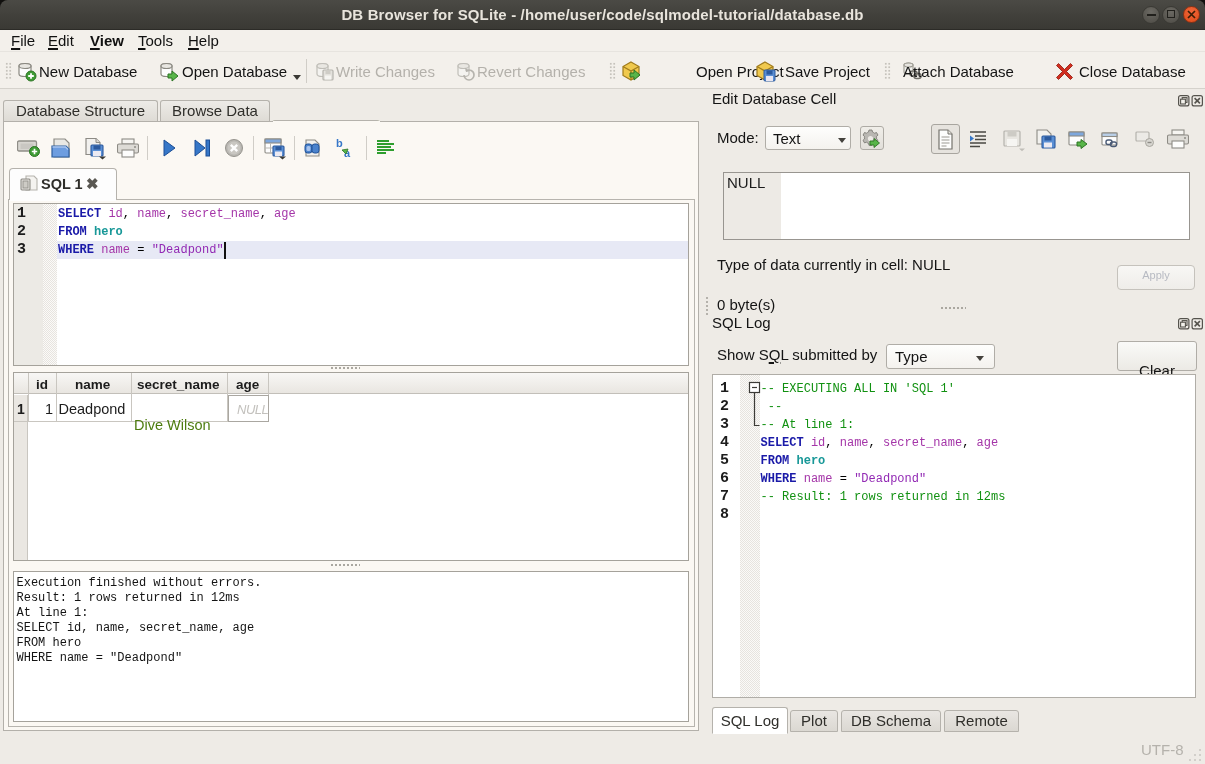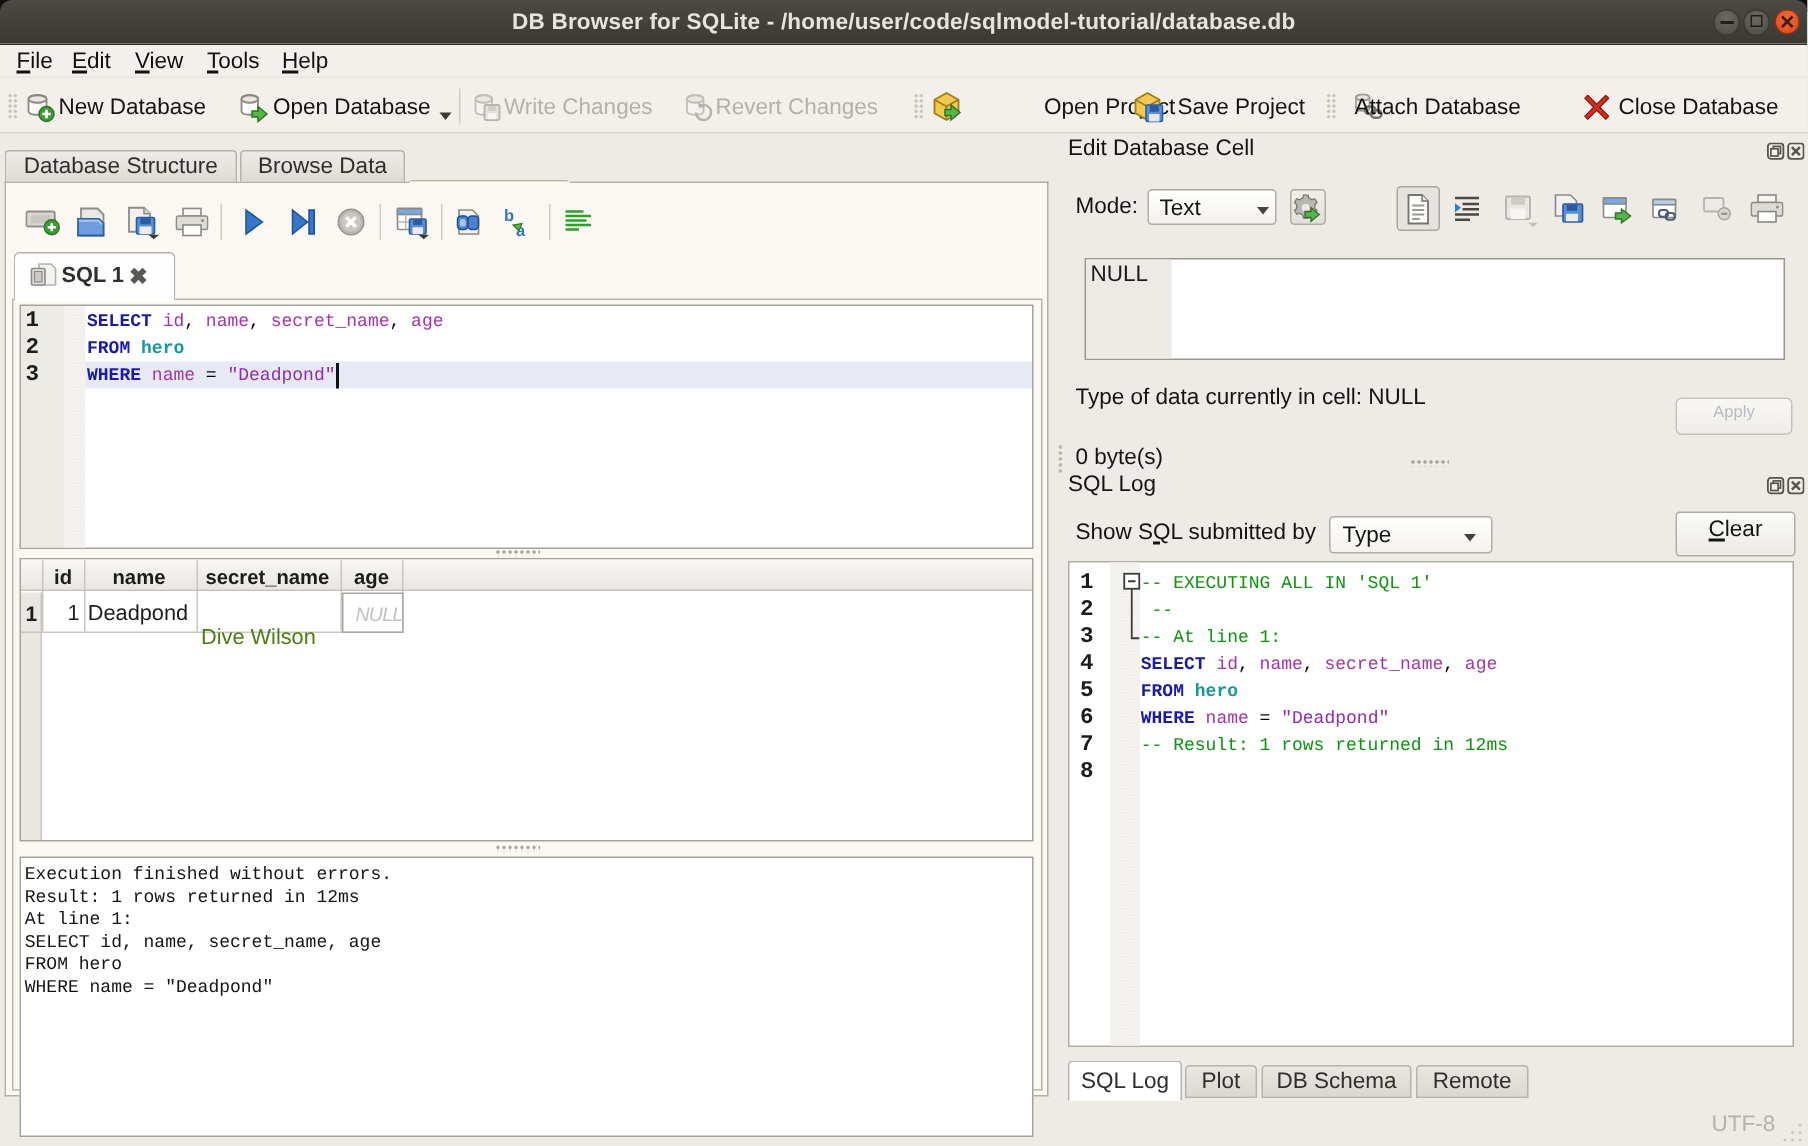--- a/index.html
+++ b/index.html
@@ -53,21 +53,21 @@
 <div class="abs winbtn" style="left:1162px; background:radial-gradient(circle at 50% 30%,#6b6963,#54524c 75%); border:1px solid #3a3934;"></div>
 <div class="abs" style="left:1167px; top:10px; width:8px; height:8px; border:1.5px solid #21201c;"></div>
 <div class="abs winbtn" style="left:1183px; width:17px; height:17px; background:radial-gradient(circle at 50% 30%,#f0663a,#e3511f 80%); border:1px solid #8e3214;"></div>
 <svg class="abs" style="left:1187px; top:10px;" width="9" height="9" viewBox="0 0 9 9">
     <path d="M1 1 l7 7 M8 1 l-7 7" stroke="#3c1d06" stroke-width="1.7"></path>
   </svg>
 
 <div class="abs" id="menubar"></div>
 <div class="abs menuitem" style="left:11px;"><u>F</u>ile</div>
 <div class="abs menuitem" style="left:48px;"><u>E</u>dit</div>
-<div class="abs menuitem" style="left:90px;"><u>V</u>iew</div>
+<div class="abs menuitem" style="left:90px;font-weight:bold;"><u>V</u>iew</div>
 <div class="abs menuitem" style="left:138px;"><u>T</u>ools</div>
 <div class="abs menuitem" style="left:188px;"><u>H</u>elp</div>
 
 <div class="abs" id="toolbar"></div>
 <div class="abs grip" style="left:5px;"></div>
 <svg class="abs" style="left:16px; top:61px;" width="21" height="21" viewBox="0 0 21 21">
   <path d="M3 5 q0-2.5 6-2.5 q6 0 6 2.5 l0 8 q0 2.5-6 2.5 q-6 0-6-2.5 z" fill="#fdfdfd" stroke="#8a8880" stroke-width="1.2"></path>
   <ellipse cx="9" cy="5" rx="6" ry="2.5" fill="#e8e6e1" stroke="#8a8880" stroke-width="1.2"></ellipse>
   <circle cx="15" cy="15" r="5" fill="#3f9c35" stroke="#2c7524" stroke-width="1"></circle>
   <path d="M15 12.2 v5.6 M12.2 15 h5.6" stroke="#fff" stroke-width="1.8"></path>
@@ -235,21 +235,21 @@
   <div class="abs" style="left:222px; top:4px; font-size:13.5px; font-weight:bold; color:#1c1c1c;">age</div>
   <div class="abs" style="left:3px; top:28px; font-size:14px; font-weight:bold; color:#1c1c1c;">1</div>
   <div class="abs" style="left:31px; top:28px; width:7px; font-size:14.5px; color:#1c1c1c;">1</div>
   <div class="abs" style="left:44.5px; top:28px; font-size:14.5px; color:#1c1c1c;">Deadpond</div>
   <div class="abs" style="left:120px; top:44px; font-size:14.5px; color:#4d7c0f;">Dive Wilson</div>
   <div class="abs" style="left:213.5px; top:22px; width:41px; height:27px; border:1px solid #aaa7a1;"></div>
   <div class="abs" style="left:223px; top:29px; font-size:13px; font-style:italic; color:#c3c1bd; letter-spacing:-0.5px;">NULL</div>
 </div>
 <div class="abs dots-h" style="left:330px; top:563px; width:30px; height:5px;"></div>
 
-<div class="abs whitebox" style="left:13px; top:571px; width:676px; height:187px;">
+<div class="abs whitebox" style="left:13px; top:571px; width:676px; height:151px;">
   <div class="abs mono" style="left:2.5px; top:4px; line-height:15px; color:#141414; white-space:pre;">Execution finished without errors.
 Result: 1 rows returned in 12ms
 At line 1:
 SELECT id, name, secret_name, age
 FROM hero
 WHERE name = "Deadpond"</div>
 </div>
 
 <div class="abs" style="left:705px; top:296px; width:3px; height:20px; background-image:radial-gradient(circle,#b5b2ac 1px,transparent 1.2px); background-size:4px 4px;"></div>
 
@@ -339,21 +339,21 @@
   <rect x="2.6" y="4.2" width="4.8" height="4.8" fill="#f3f1ec" stroke="#55534d" stroke-width="1.1"></rect>
   <rect x="14.1" y="0.6" width="10.3" height="10.3" rx="2" fill="none" stroke="#55534d" stroke-width="1.2"></rect>
   <path d="M16.6 3.1 l5.3 5.3 M21.9 3.1 l-5.3 5.3" stroke="#55534d" stroke-width="1.6"></path>
 </svg>
 <div class="abs" style="left:717px; top:346px; font-size:15px; color:#141414;">Show S<u>Q</u>L submitted by</div>
 <div class="abs" style="left:886px; top:344px; width:109px; height:25px; background:linear-gradient(#fefefd,#f4f2ee); border:1px solid #b0ada7; border-radius:3px;">
   <div class="abs" style="left:8px; top:3px; font-size:15px; color:#141414;">Type</div>
   <div class="abs" style="left:89px; top:11px; width:0; height:0; border:4.5px solid transparent; border-top:5.5px solid #44423d;"></div>
 </div>
 <div class="abs" style="left:1117px; top:341px; width:80px; height:30px; background:linear-gradient(#fafaf8,#eceae5); border:1px solid #b0ada7; border-radius:3px; text-align:center;">
-  <div style="margin-top:2px; font-size:15px; color:#141414;"><u>C</u>lear</div>
+  <div style="margin-top:20px; font-size:15px; color:#141414;"><u>C</u>lear</div>
 </div>
 
 <div class="abs whitebox" style="left:712px; top:374px; width:484px; height:324px; border-color:#b0ada7;">
   <div class="abs mono" style="left:7px; top:5px; font-weight:bold; color:#1c1c1c; font-size:15px; line-height:18px;">1<br>2<br>3<br>4<br>5<br>6<br>7<br>8</div>
   <div class="abs checker" style="left:27px; top:0; width:20px; height:322px;"></div>
   <svg class="abs" style="left:32px; top:0;" width="20" height="60" viewBox="0 0 20 60">
     <rect x="4.5" y="7.5" width="10" height="10" fill="#ffffff" stroke="#3c3b37" stroke-width="1.2"></rect>
     <path d="M7 12.5 h5" stroke="#3c3b37" stroke-width="1.2"></path>
     <path d="M9.5 17.5 v33 h5" fill="none" stroke="#3c3b37" stroke-width="1.2"></path>
   </svg>

